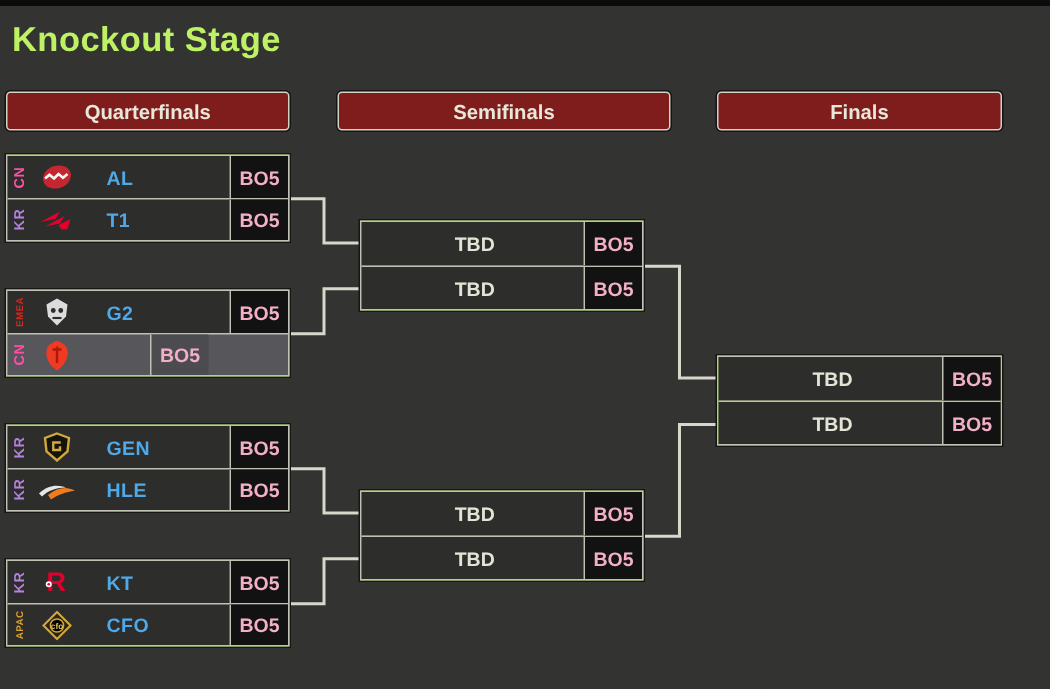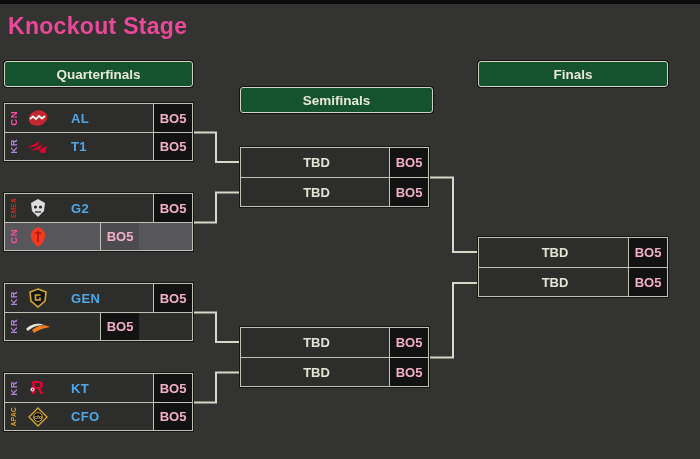--- a/index.html
+++ b/index.html
@@ -9,32 +9,32 @@
     background:#333332;
     font-family:"Liberation Sans", sans-serif;
     overflow:hidden;
   }
   .topbar {
     position:absolute; left:0; top:0; width:700px; height:4px;
     background:#0b0b0b;
   }
   .page-title {
     position:absolute; left:8px; top:13px;
-    font-size:23px; font-weight:bold; color:#ec4899; letter-spacing:0.3px;text-align:right;
+    font-size:23px; font-weight:bold; color:#bef264; letter-spacing:0.3px;text-align:right;
   }
   .col-header {
     position:absolute; top:61px; height:26px;
-    background:#14532d;
+    background:#7f1d1d;
     border:1px solid #d2d2c6; border-radius:3px;
     box-shadow:0 0 0 1px #141414;
     display:flex; align-items:center; justify-content:center;
     color:#e8e8da; font-size:13.5px; font-weight:bold;
   }
   .hdr-qf { left:4px;   width:189px; }
-  .hdr-sf { left:240px; width:193px;margin-top:26px; }
+  .hdr-sf { left:225px; width:222px; }
   .hdr-f  { left:478px; width:190px; }
 
   svg.connectors { position:absolute; left:0; top:0; }
   svg.connectors polyline { fill:none; stroke:#d8d8ca; stroke-width:2; }
 
   .match {
     position:absolute;
     border:1px solid #c0c0b4;
     box-shadow:0 0 0 1px #161616;
     background:#84cc16;
@@ -189,20 +189,21 @@
   <div class="row">
     <div class="region-cell reg-kr">
         <span>KR</span>
       </div>
     <div class="logo-cell">
       <svg width="26" height="14" viewBox="0 0 26 14">
         <path d="M1 9 C7 3 14 3 19 5 C13 5 7 7 3 11 Z" fill="#e6e6e2"></path>
         <path d="M7 10 C13 5 19 4 25 7 C19 8 13 10 9 13 Z" fill="#f07c1e"></path>
       </svg>
     </div>
+    <div class="team-name">HLE</div>
     <div class="bo5">BO5</div>
   </div>
 </div>
 
 <div class="match m-qf" style="top:373px">
   <div class="row">
     <div class="region-cell reg-kr">
         <span>KR</span>
       </div>
     <div class="logo-cell">

